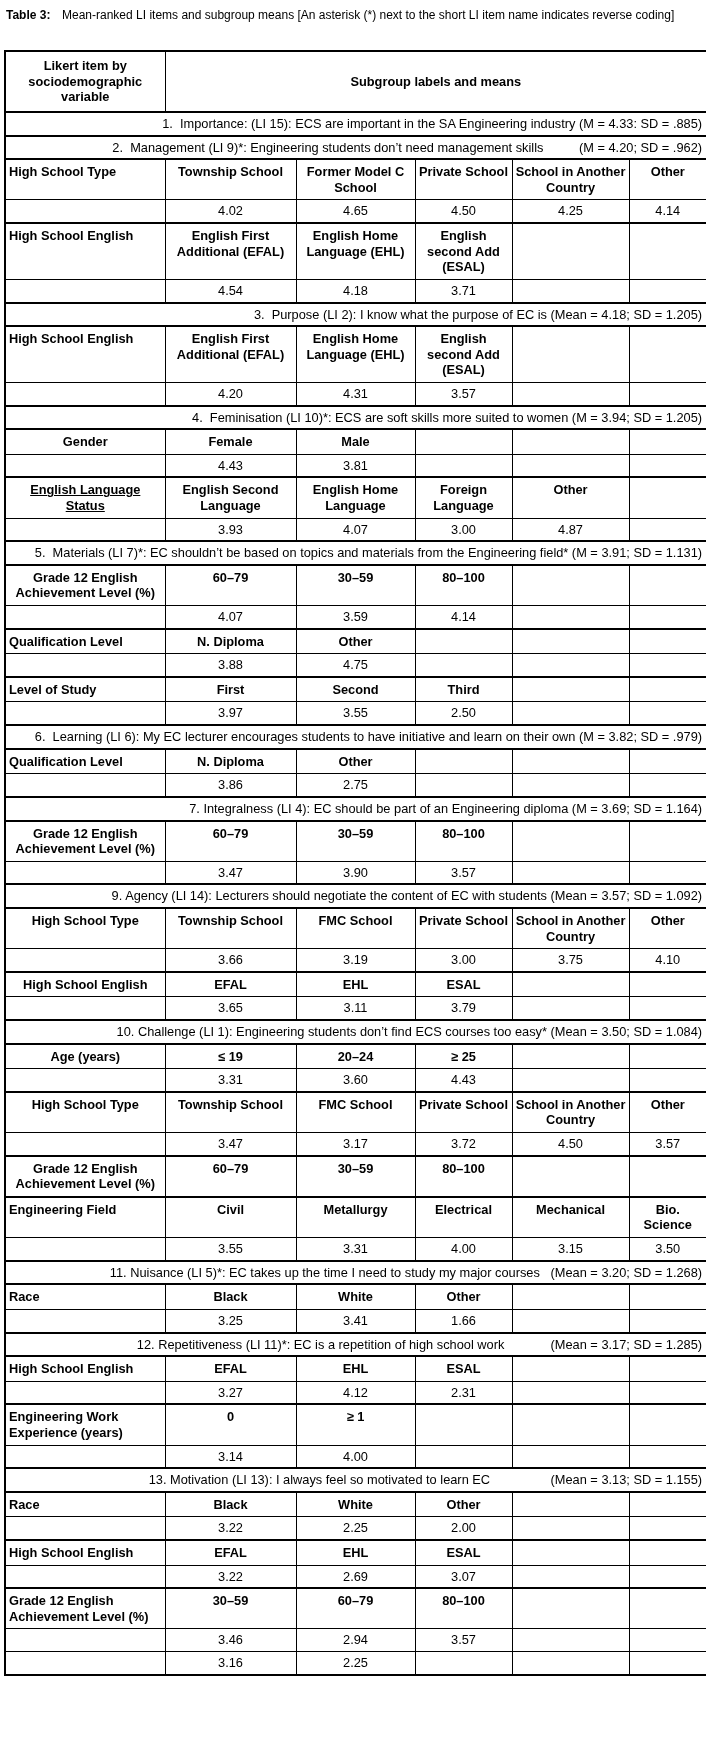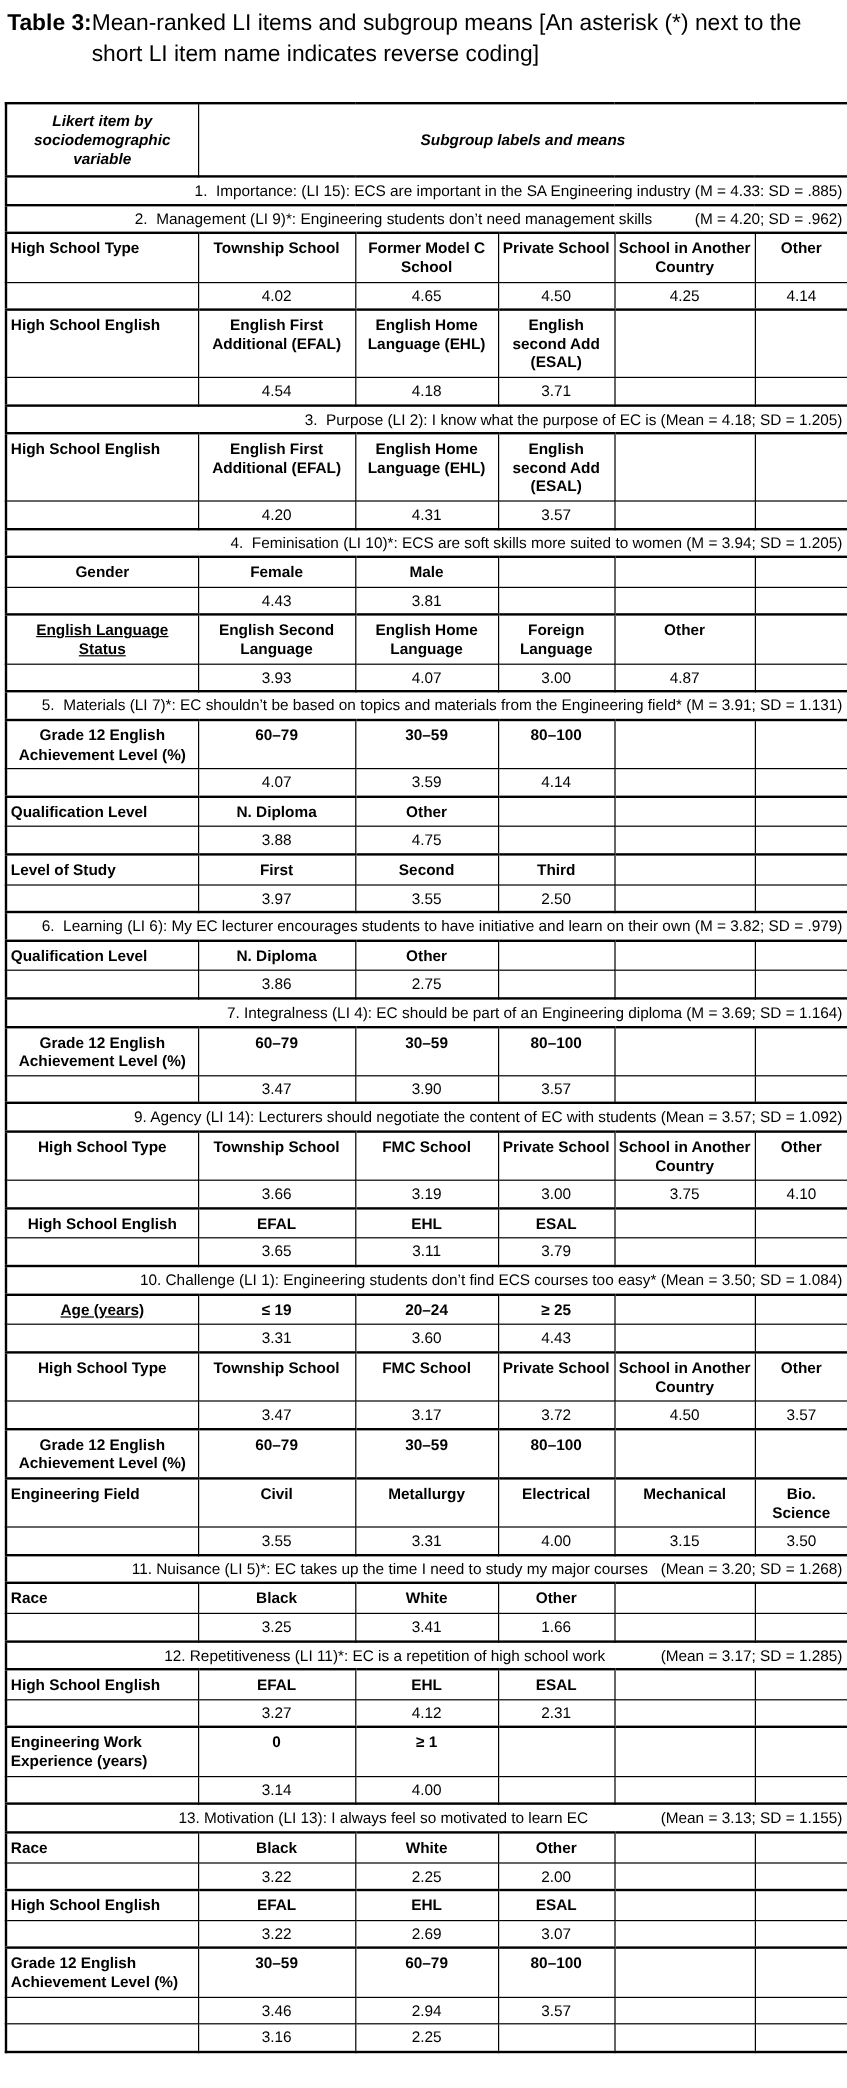--- a/index.html
+++ b/index.html
@@ -10,21 +10,21 @@
   }
   body {
     font-family: "Liberation Sans", "DejaVu Sans", sans-serif;
     color: #000;
     padding: 5px 4px 6px 4px;
     box-sizing: border-box;
   }
   .caption {
     display: flex;
     align-items: flex-start;
-    font-size: 19px;
+    font-size: 12px;
     line-height: 1.35;
     margin: 2px 2px 0 2px;
   }
   .caption-label {
     font-weight: bold;
     flex: 0 0 56px;
     white-space: nowrap;
   }
   .caption-text {
     flex: 1;
@@ -43,21 +43,20 @@
     text-align: center;
     vertical-align: top;
     overflow: hidden;
     word-wrap: break-word;
   }
   .li-table th {
     font-weight: bold;
     vertical-align: middle;
     border: 1.5px solid #000;
     padding: 6px 3px;
-    font-style: italic;
   }
   .li-table { border: 2px solid #000; }
   tr.row-header td {
     font-weight: bold;
     border-top-width: 2px;
     padding-top: 4px;
     padding-bottom: 4px;
   }
   tr.row-item td {
     text-align: right;
@@ -308,21 +307,21 @@
         <td>3.65</td>
         <td>3.11</td>
         <td>3.79</td>
         <td></td>
         <td></td>
       </tr>
       <tr class="row-item">
         <td colspan="6">10. Challenge (LI 1): Engineering students don’t find ECS courses too easy* (Mean = 3.50; SD = 1.084)</td>
       </tr>
       <tr class="row-header">
-        <td style="text-align: center; text-decoration: underline;">Age (years)</td>
+        <td style="text-align: center;">Age (years)</td>
         <td>≤ 19</td>
         <td>20–24</td>
         <td>≥ 25</td>
         <td></td>
         <td></td>
       </tr>
       <tr class="row-values">
         <td></td>
         <td>3.31</td>
         <td>3.60</td>

